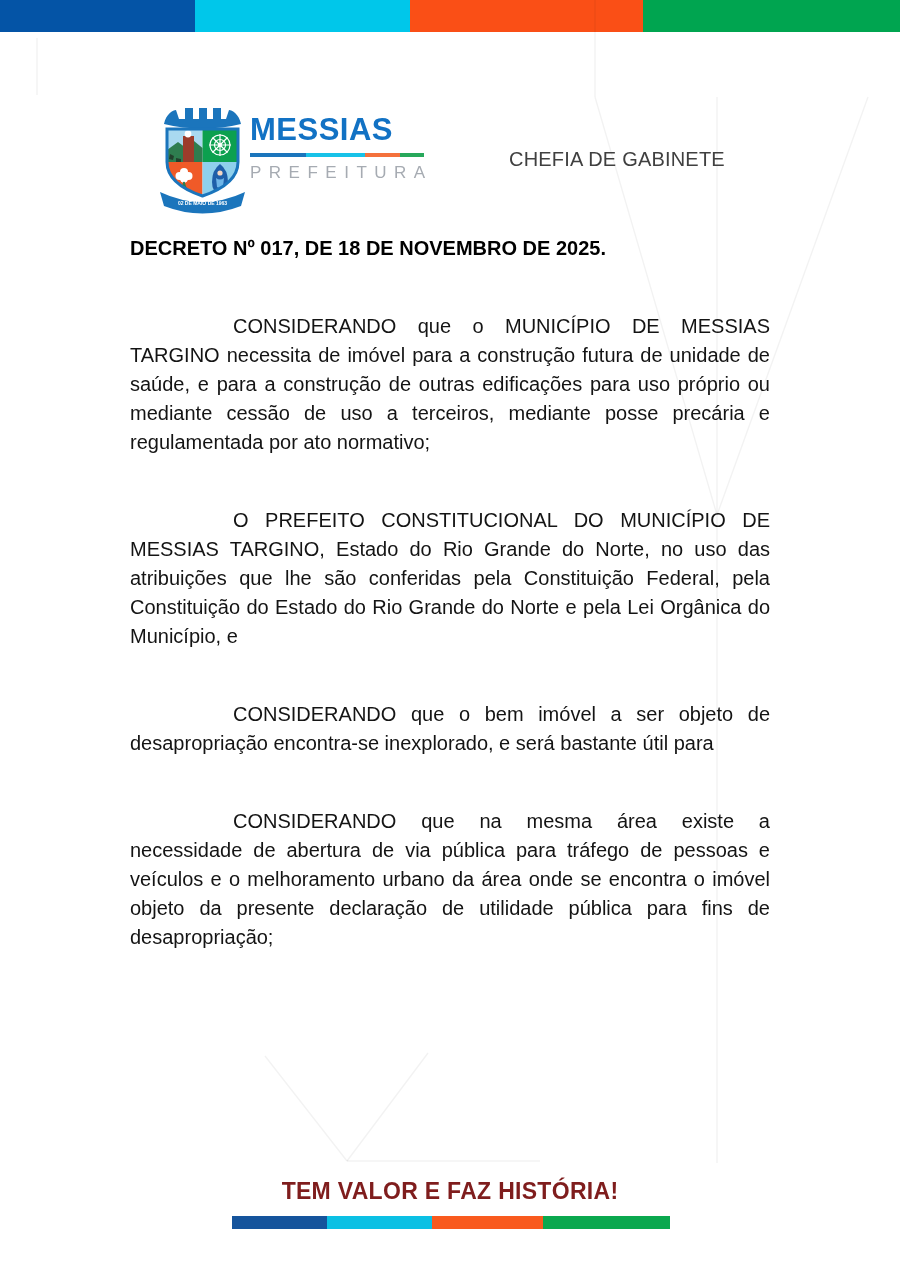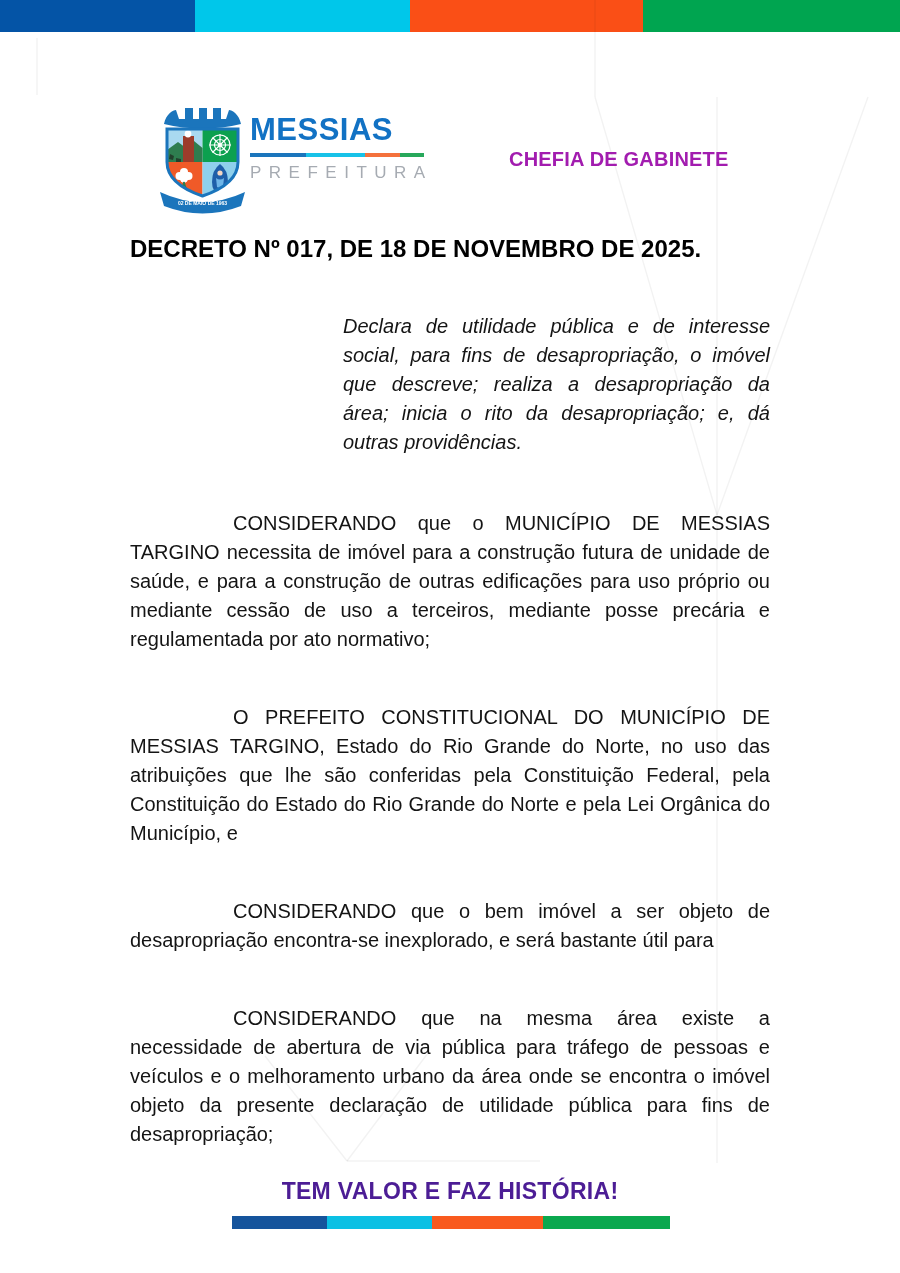--- a/index.html
+++ b/index.html
@@ -23,29 +23,29 @@
   
   .crest{position:absolute;left:156px;top:106px;width:93px;height:108px;}
   .logo-words{position:absolute;left:250px;top:114px;width:180px;}
   .logo-line{font-weight:800;font-size:31px;line-height:32px;letter-spacing:.5px;color:#1272C4;}
   .logo-strip{display:flex;height:4px;width:174px;margin:7px 0 6px 0;}
   .logo-strip .s1{width:32%;background:#1B75BC;}
   .logo-strip .s2{width:34%;background:#18C2E8;}
   .logo-strip .s3{width:20%;background:#F4713C;}
   .logo-strip .s4{width:14%;background:#27A85B;}
   .logo-sub{font-size:17px;font-weight:500;letter-spacing:7.5px;color:#A6ABB2;}
-  .chefia{position:absolute;left:509px;top:148px;font-size:20px;font-weight:700;color:#a21caf;letter-spacing:.2px;}
+  .chefia{position:absolute;left:509px;top:148px;font-size:20px;font-weight:400;color:#404040;letter-spacing:.2px;}
   
   .doc{position:absolute;left:130px;top:234px;width:640px;color:#141414;font-size:20px;line-height:29px;}
-  .doc-title{font-size:24px;font-weight:bold;margin:0 0 49px 0;color:#000;}
+  .doc-title{font-size:20px;font-weight:bold;margin:0 0 49px 0;color:#000;}
   .ementa{margin:0 0 52px 213px;font-style:italic;text-align:justify;}
   .doc p.body-par{margin:0 0 49px 0;text-align:justify;text-indent:103px;}
   .doc p.body-par:last-child{margin-bottom:0;}
   
-  .slogan{position:absolute;left:0;top:1178px;width:900px;text-align:center;font-size:23px;color:#4c1d95;letter-spacing:.3px;}
+  .slogan{position:absolute;left:0;top:1178px;width:900px;text-align:center;font-size:23px;color:#7f1d1d;letter-spacing:.3px;}
   .slogan .md{font-weight:600;}
   .slogan .hv{font-weight:800;}
 </style>
 </head>
 <body>
 
 <div class="page">
 
   <div class="topbar">
     <div class="seg1"></div>
@@ -124,21 +124,20 @@
       <div class="s3"></div>
       <div class="s4"></div>
     </div>
     <div class="logo-sub">PREFEITURA</div>
   </div>
 
   <div class="chefia">CHEFIA DE GABINETE</div>
 
   <div class="doc">
     <h1 class="doc-title">DECRETO Nº 017, DE 18 DE NOVEMBRO DE 2025.</h1>
-    <div class="ementa">Declara de utilidade pública e de interesse social, para fins de desapropriação, o imóvel que descreve; realiza a desapropriação da área; inicia o rito da desapropriação; e, dá outras providências.</div>
     <p class="body-par">CONSIDERANDO que o MUNICÍPIO DE MESSIAS TARGINO necessita de imóvel para a construção futura de unidade de saúde, e para a construção de outras edificações para uso próprio ou mediante cessão de uso a terceiros, mediante posse precária e regulamentada por ato normativo;</p>
     <p class="body-par">O PREFEITO CONSTITUCIONAL DO MUNICÍPIO DE MESSIAS TARGINO, Estado do Rio Grande do Norte, no uso das atribuições que lhe são conferidas pela Constituição Federal, pela Constituição do Estado do Rio Grande do Norte e pela Lei Orgânica do Município, e</p>
     <p class="body-par">CONSIDERANDO que o bem imóvel a ser objeto de desapropriação encontra-se inexplorado, e será bastante útil para</p>
     <p class="body-par">CONSIDERANDO que na mesma área existe a necessidade de abertura de via pública para tráfego de pessoas e veículos e o melhoramento urbano da área onde se encontra o imóvel objeto da presente declaração de utilidade pública para fins de desapropriação;</p>
   </div>
 
   <div class="slogan">
     <span class="md">TEM </span><span class="hv">VALOR</span><span class="md"> E FAZ </span><span class="hv">HISTÓRIA!</span>
   </div>
 

